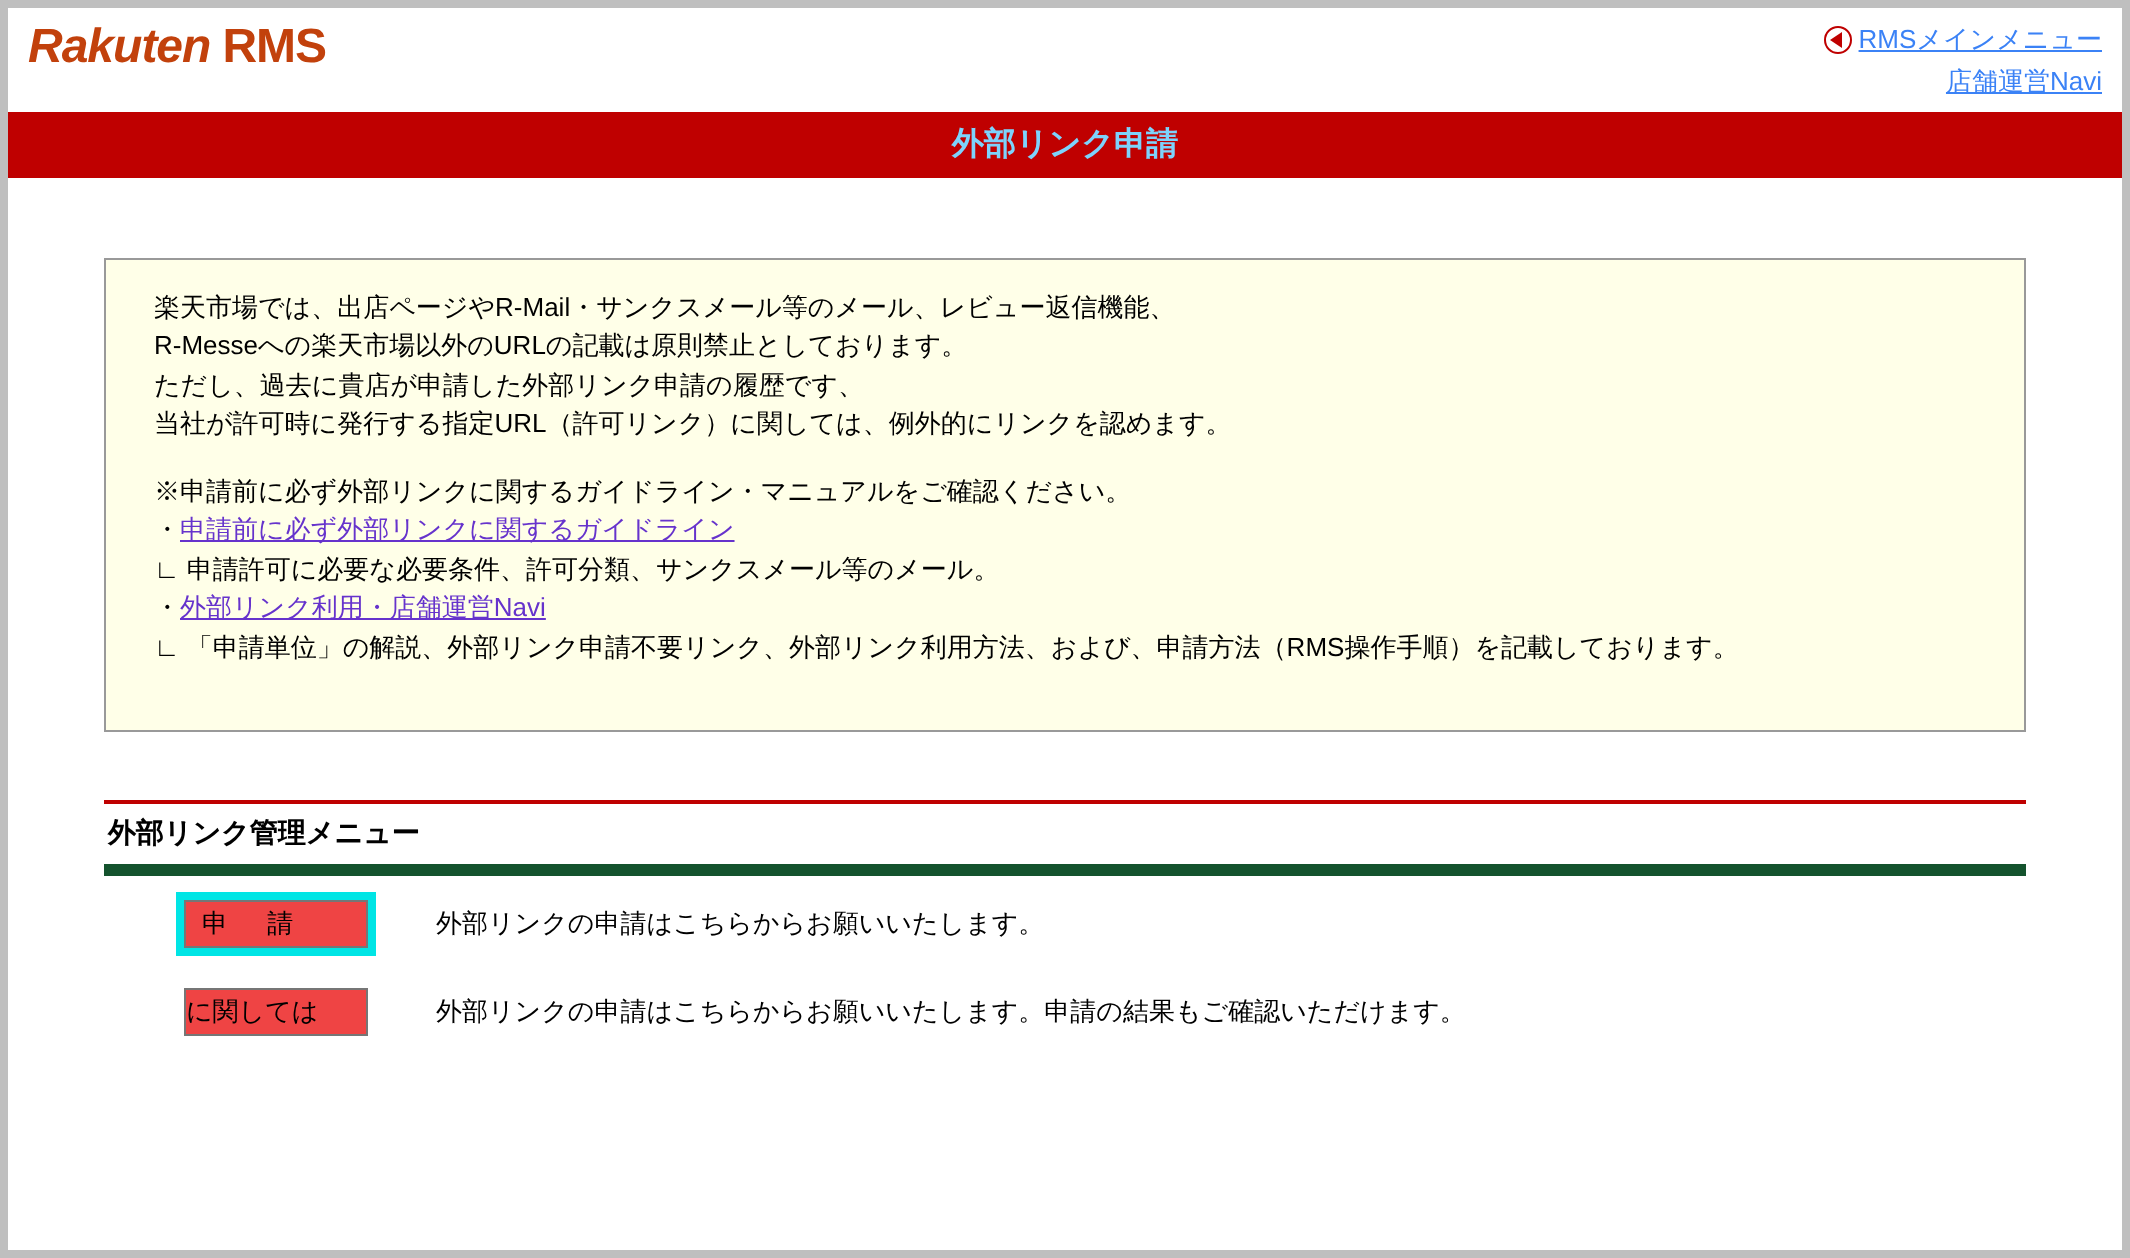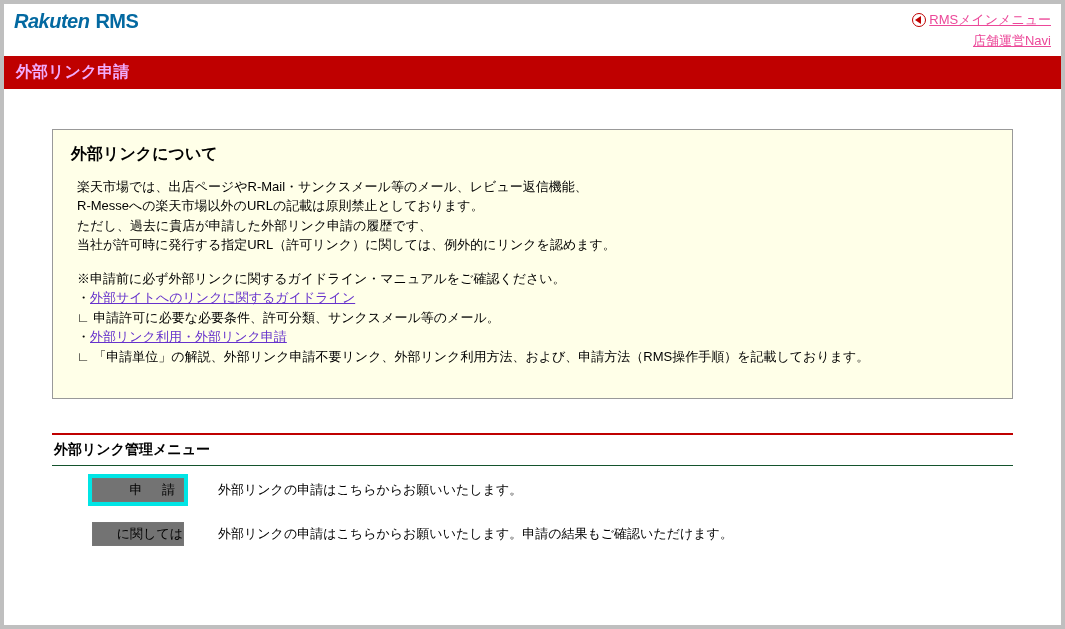--- a/index.html
+++ b/index.html
@@ -17,38 +17,38 @@
       height: 100%;
       overflow: hidden;
     }
     .top-bar {
       display: flex;
       justify-content: space-between;
       align-items: flex-start;
       padding: 6px 10px 4px 10px;
     }
     .logo {
-      color: #0369a1;
-      font-size: 20px;
+      color: #c2410c;
+      font-size: 24px;
       font-weight: 800;
       letter-spacing: -0.5px;
       font-style: italic;
     }
     .logo-rms {
       font-style: normal;
       font-weight: 700;
       margin-left: 6px;
     }
     .top-links {
       text-align: right;
       font-size: 13px;
       line-height: 1.6;
     }
     .top-links a {
-      color: #ec4899;
+      color: #3b82f6;
       text-decoration: underline;
     }
     .back-wrap {
       display: inline-flex;
       align-items: center;
     }
     .back-circle {
       width: 14px;
       height: 14px;
       border: 1px solid #bf0000;
@@ -62,24 +62,25 @@
     .back-circle-inner {
       width: 0;
       height: 0;
       border-right: 6px solid #bf0000;
       border-top: 4px solid transparent;
       border-bottom: 4px solid transparent;
       margin-left: -2px;
     }
     .red-band {
       background: #bf0000;
-      color: #f0abfc;
+      color: #7dd3fc;
       font-size: 16px;
       font-weight: 700;
       padding: 6px 12px;
+      text-align: center;
     }
     .content {
       padding: 40px 48px 20px 48px;
     }
     .info-box {
       background: #ffffe8;
       border: 1px solid #999;
       padding: 14px 18px 18px 18px;
     }
     .info-title {
@@ -98,37 +99,37 @@
     .info-body .gap { height: 14px; }
     .info-body a {
       color: #6633cc;
       text-decoration: underline;
     }
     .menu-section {
       margin-top: 34px;
     }
     .menu-header {
       border-top: 2px solid #bf0000;
-      border-bottom: 1px solid #14532d;
+      border-bottom: 6px solid #14532d;
       padding: 6px 2px;
       font-size: 14px;
       font-weight: 700;
     }
     .menu-row {
       display: flex;
       align-items: center;
       padding: 12px 0 12px 40px;
     }
     .btn {
       width: 92px;
       height: 24px;
-      background: #737373;
+      background: #ef4444;
       border: 1px solid #767676;
       font-size: 13px;
-      text-align: right;
+      text-align: left;
       cursor: pointer;
       letter-spacing: 0;
       font-family: inherit;
     }
     .btn.spaced { letter-spacing: 8px; padding-left: 8px; }
     .btn.highlighted {
       outline: 4px solid #00e5e5;
     }
     .menu-desc {
       margin-left: 34px;
@@ -157,31 +158,30 @@
     </div>
   </div>
 
   <div class="red-band">
     <span>外部リンク申請</span>
   </div>
 
   <div class="content">
 
     <div class="info-box">
-      <div class="info-title">外部リンクについて</div>
       <div class="info-body">
         <p>楽天市場では、出店ページやR-Mail・サンクスメール等のメール、レビュー返信機能、</p>
         <p>R-Messeへの楽天市場以外のURLの記載は原則禁止としております。</p>
         <p>ただし、過去に貴店が申請した外部リンク申請の履歴です、</p>
         <p>当社が許可時に発行する指定URL（許可リンク）に関しては、例外的にリンクを認めます。</p>
         <div class="gap"></div>
         <p>※申請前に必ず外部リンクに関するガイドライン・マニュアルをご確認ください。</p>
-        <p><span>・</span><a href="#">外部サイトへのリンクに関するガイドライン</a></p>
+        <p><span>・</span><a href="#">申請前に必ず外部リンクに関するガイドライン</a></p>
         <p>∟ 申請許可に必要な必要条件、許可分類、サンクスメール等のメール。</p>
-        <p><span>・</span><a href="#">外部リンク利用・外部リンク申請</a></p>
+        <p><span>・</span><a href="#">外部リンク利用・店舗運営Navi</a></p>
         <p>∟ 「申請単位」の解説、外部リンク申請不要リンク、外部リンク利用方法、および、申請方法（RMS操作手順）を記載しております。</p>
         <div class="gap"></div>
       </div>
     </div>
 
     <div class="menu-section">
       <div class="menu-header">外部リンク管理メニュー</div>
 
       <div class="menu-row">
         <button class="btn spaced highlighted">申 請</button>

